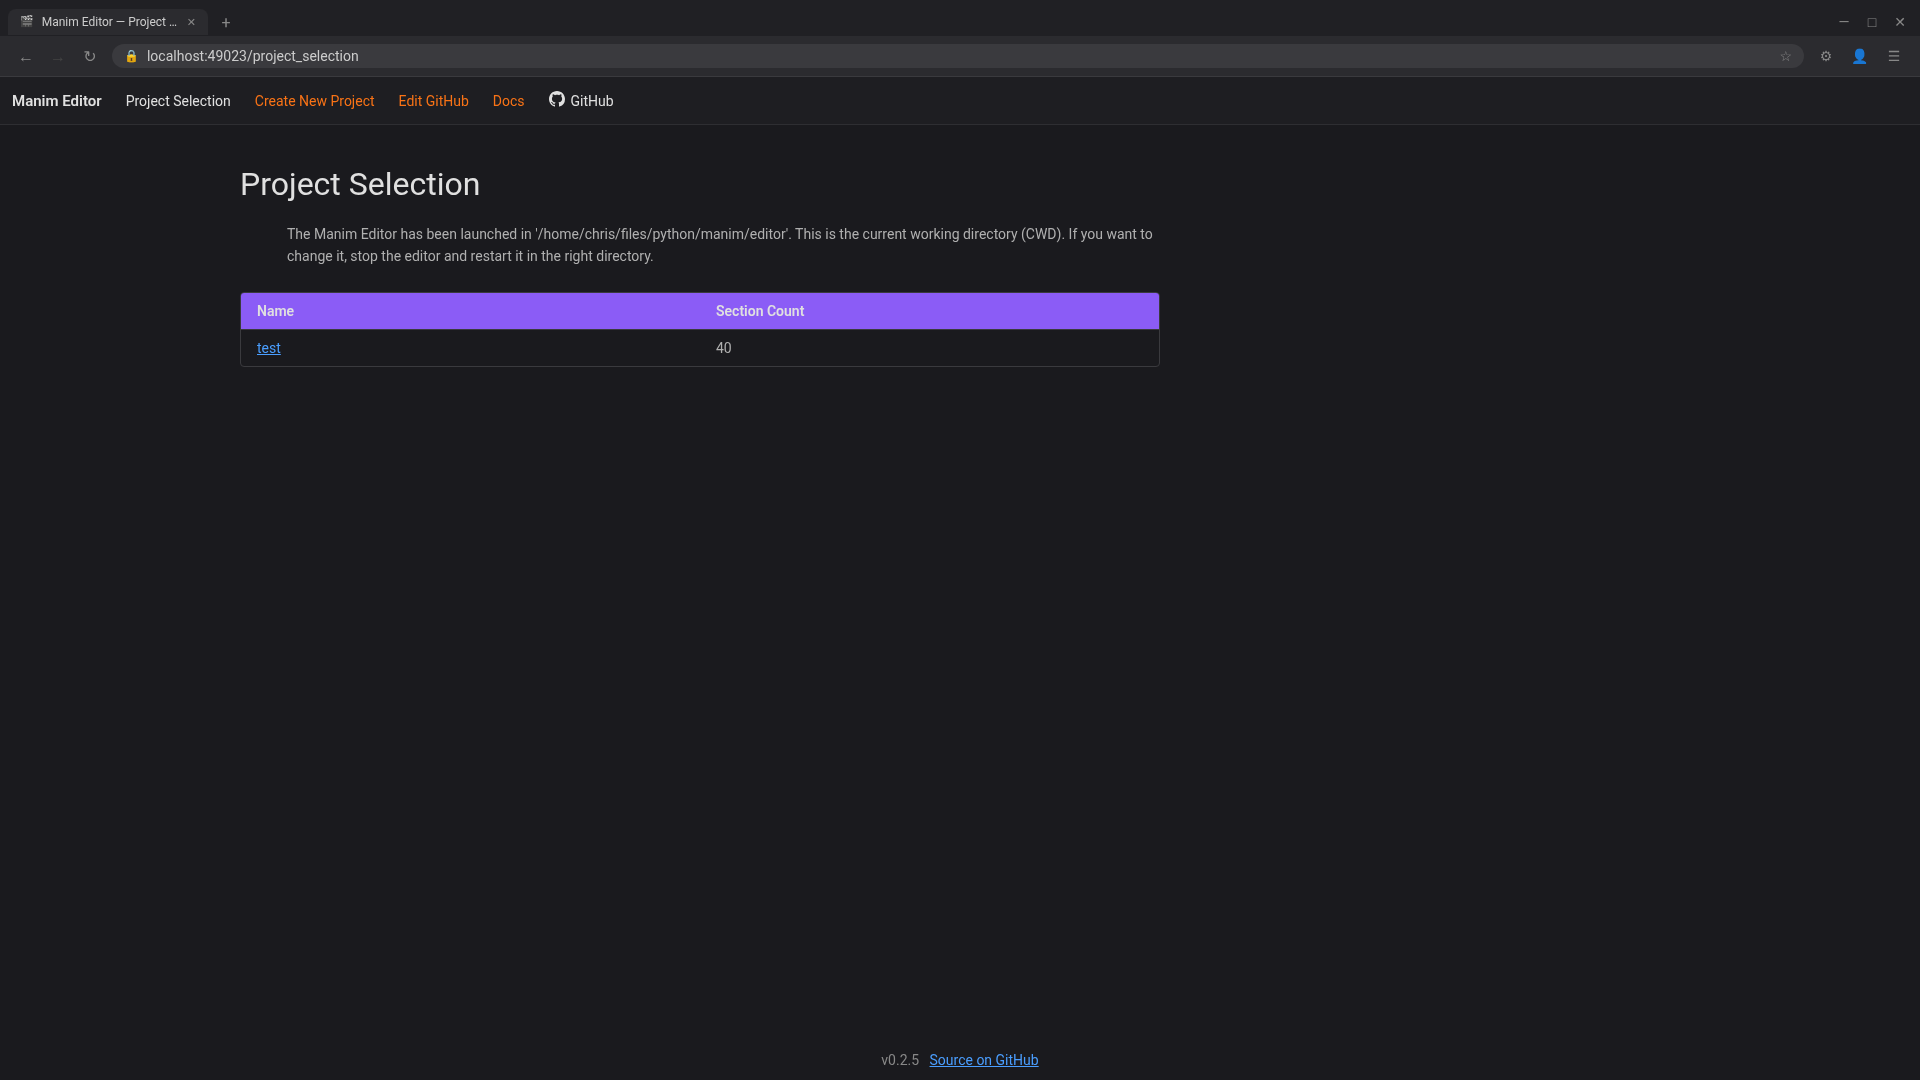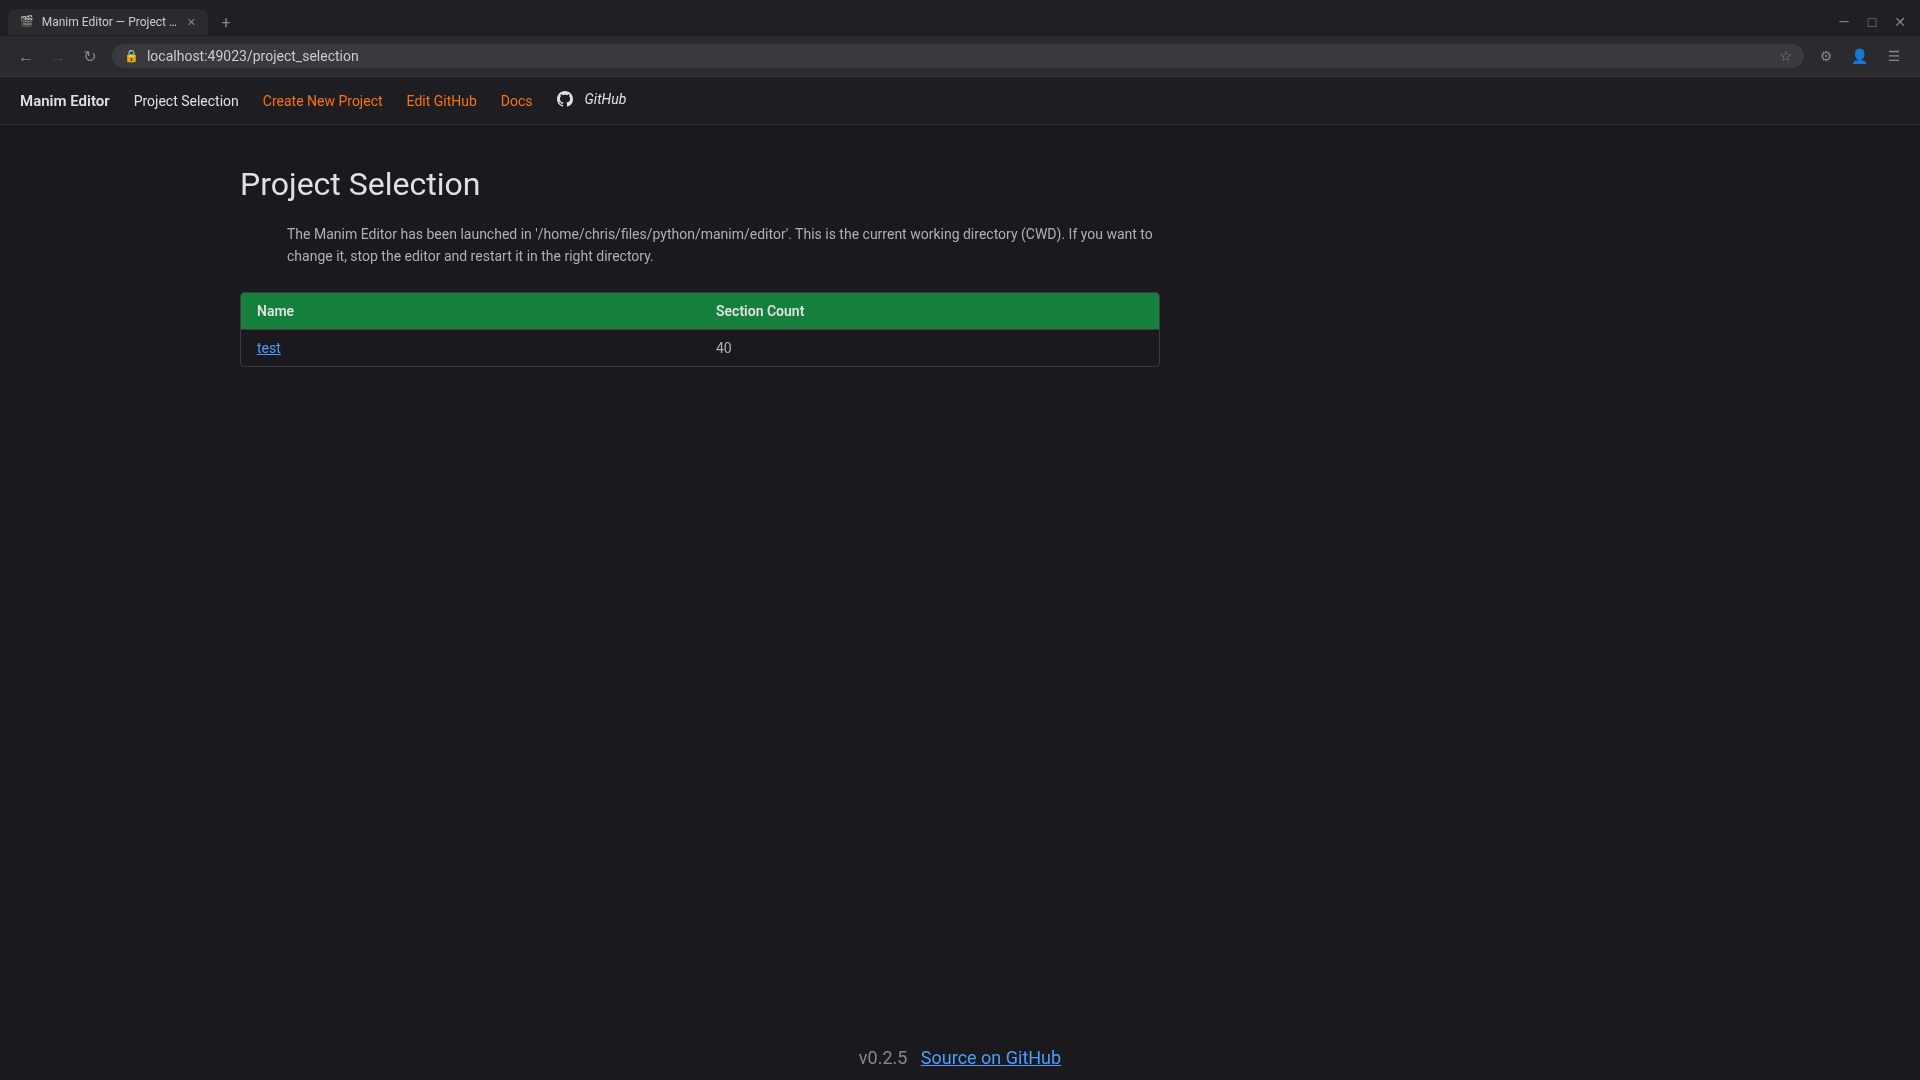--- a/index.html
+++ b/index.html
@@ -140,21 +140,21 @@
       justify-content: center;
       color: #888;
       cursor: pointer;
       border-radius: 4px;
     }
 
     
     .app-navbar {
       background-color: #1e1e22;
       border-bottom: 1px solid #2e2e32;
-      padding: 0 20px;
+      padding: 0 12px;
       display: flex;
       align-items: center;
       gap: 24px;
       height: 48px;
     }
 
     .app-brand {
       font-size: 15px;
       font-weight: 600;
       color: #e0e0e0;
@@ -166,25 +166,24 @@
       text-decoration: none;
       cursor: pointer;
     }
 
     .nav-link.active {
       color: #e0e0e0;
     }
 
     .github-link {
       display: flex;
-      align-items: flex-start;
-      gap: 12px;
+      align-items: center;
+      gap: 6px;
       color: #e0e0e0;
       text-decoration: none;
-      font-style: italic;
     }
 
     .main-content {
       padding: 40px 240px;
       max-width: 1400px;
     }
 
     .page-title {
       font-size: 32px;
       font-weight: 400;
@@ -215,21 +214,21 @@
       width: 100%;
       border-collapse: collapse;
     }
 
     .data-table th {
       text-align: left;
       padding: 10px 16px;
       font-weight: 600;
       color: #e0e0e0;
       border-bottom: 1px solid #3a3a3e;
-      background-color: #15803d;
+      background-color: #8b5cf6;
     }
 
     .data-table td {
       padding: 10px 16px;
       color: #b0b0b0;
       border-bottom: 1px solid #2e2e32;
     }
 
     .data-table tr:last-child td {
       border-bottom: none;
@@ -243,21 +242,21 @@
     }
 
     .footer {
       position: fixed;
       bottom: 0;
       left: 0;
       right: 0;
       padding: 12px;
       text-align: center;
       color: #888;
-      font-size: 18px;
+      font-size: 14px;
     }
 
     .footer a {
       color: #4a9eff;
       text-decoration: underline;
     }
 
     
     .window-controls {
       display: flex;

